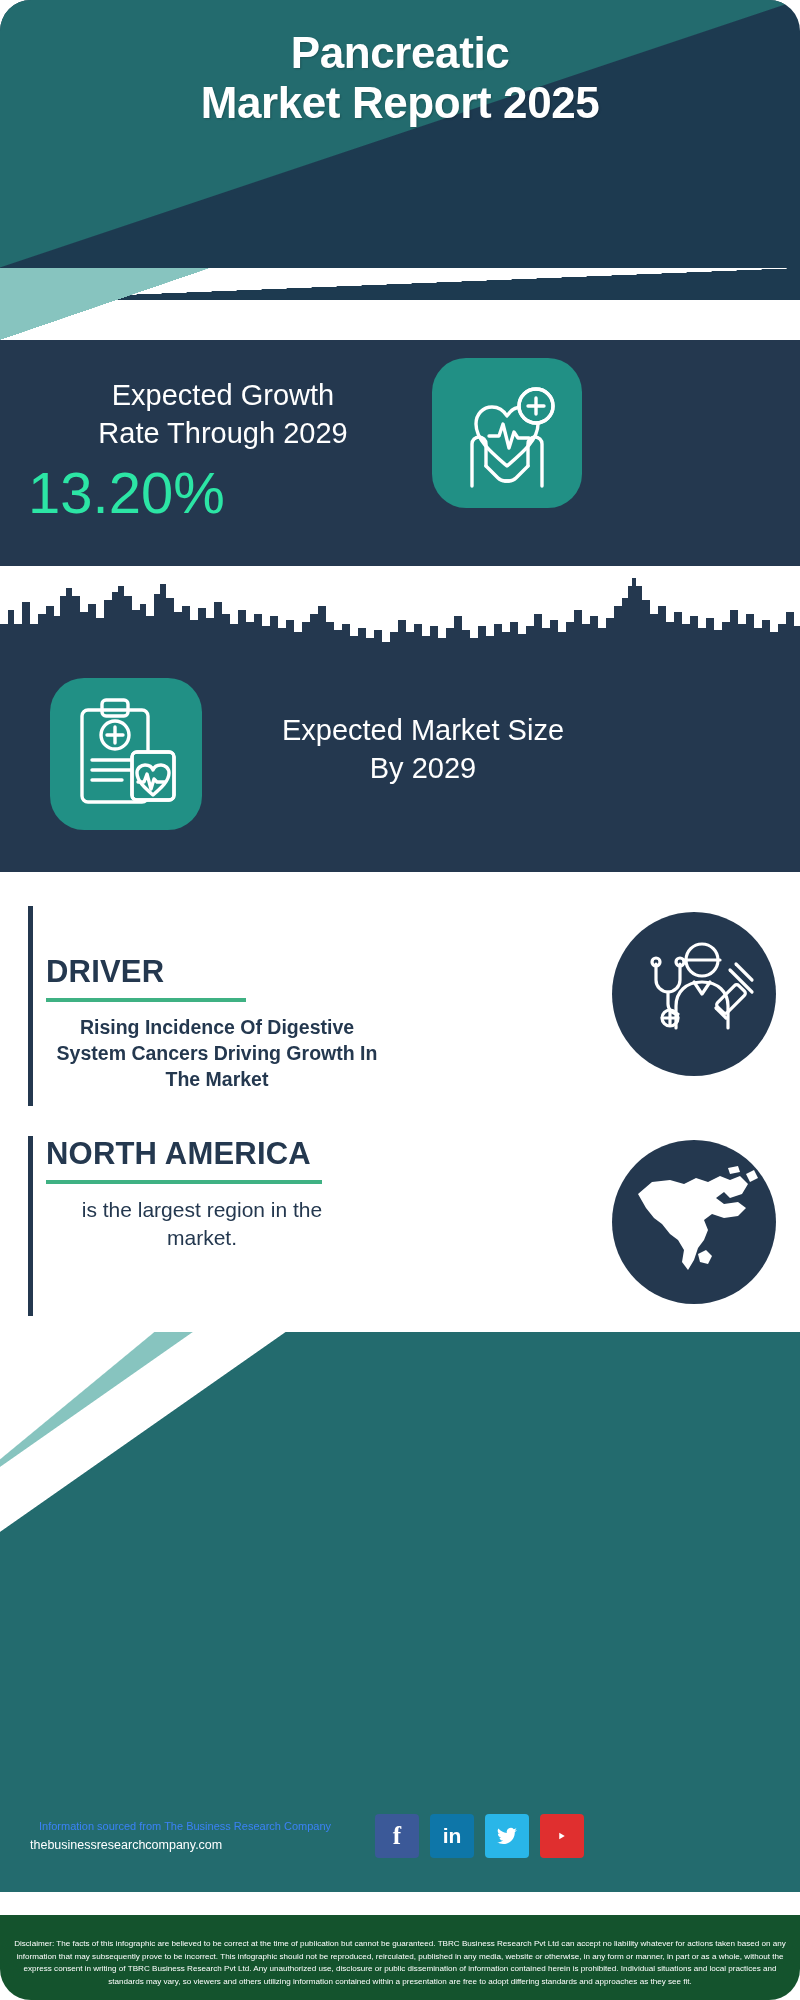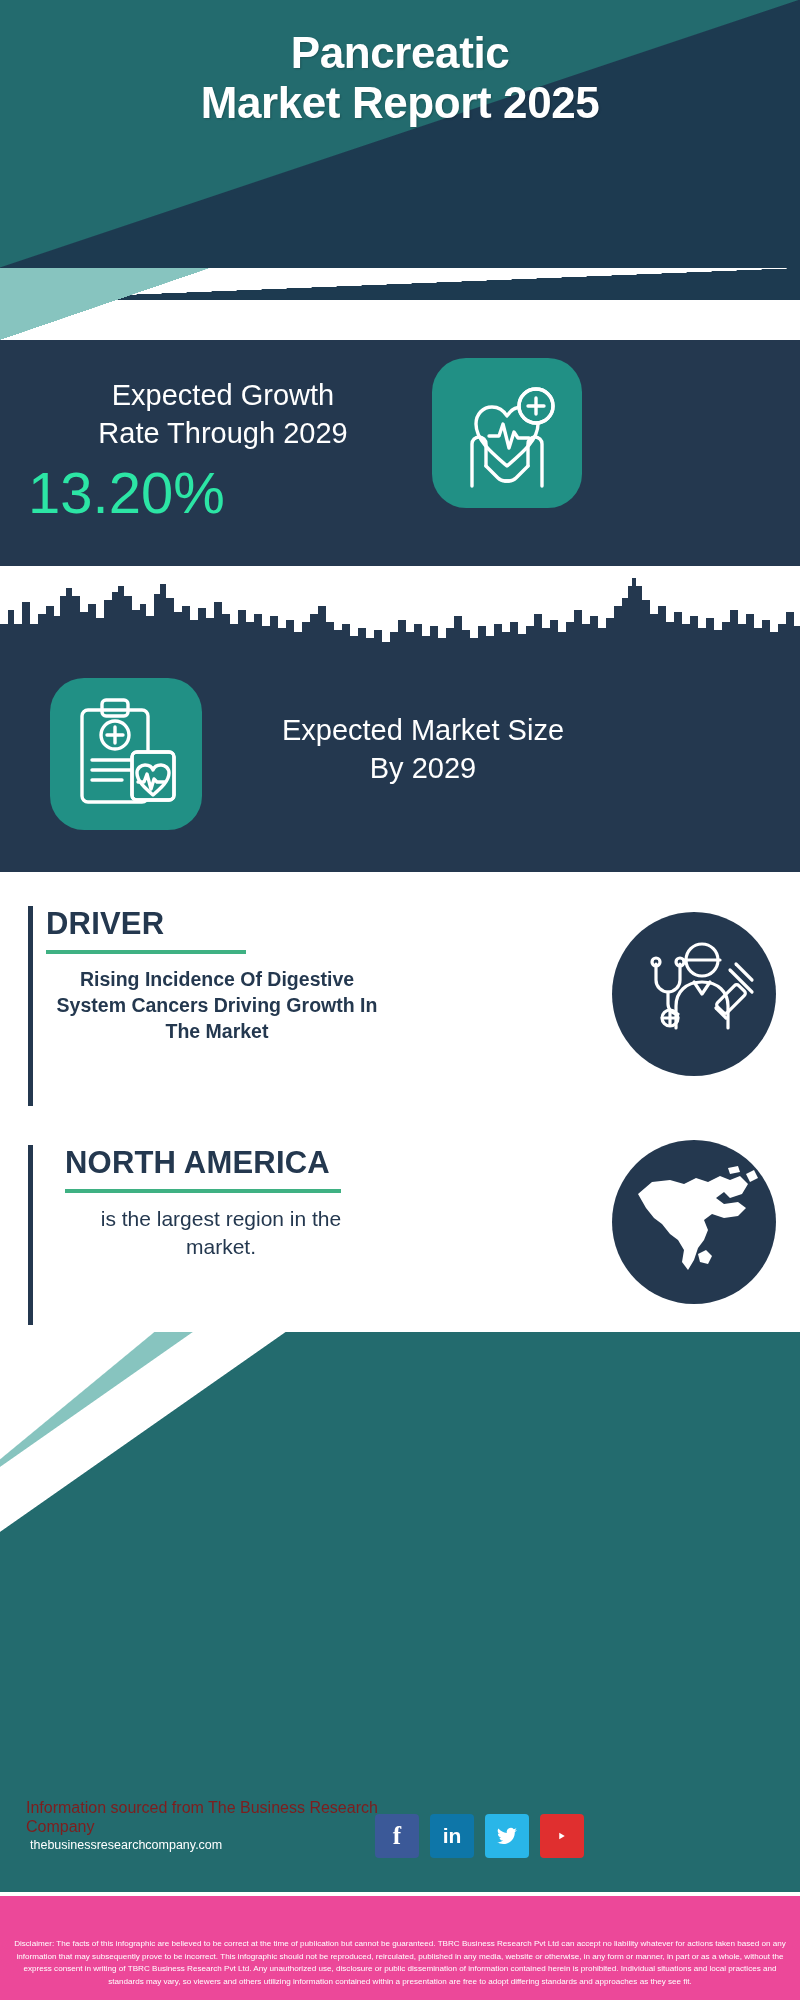--- a/index.html
+++ b/index.html
@@ -2,21 +2,21 @@
 <html><head>
 <meta charset="utf-8">
 <style>
   * { box-sizing: border-box; margin: 0; padding: 0; }
   html, body {
     width: 800px; height: 2000px;
     background: #ffffff;
     font-family: "Liberation Sans", sans-serif;
     overflow: hidden;
   }
-  .page { position: relative; width: 800px; height: 2000px; background:#fff; overflow:hidden; }
+  .page { position: relative; width: 800px; height: 2000px; background:#fff; overflow:hidden;border-radius:31px; }
 
   
   .header {
     position: absolute; left:0; top:0; width:800px; height:268px;
     background: #1d3a50; overflow:hidden;
   }
   .header .teal-diag {
     position:absolute; left:0; top:0; width:800px; height:268px;
     background: linear-gradient(to bottom right, #236b6e 0%, #236b6e 49.8%, rgba(0,0,0,0) 50%);
   }
@@ -110,27 +110,27 @@
   }
   .card-body {
     color:#24384f; margin-top:12px;text-align:center;
   }
   .round-icon {
     position:absolute; border-radius:50%; background:#24384f;
   }
 
   
   #driver-card { left:28px; top:34px; width:390px; height:200px; }
-  #driver-card .card-head { font-size:31px; line-height:36px; padding-left:18px; }
+  #driver-card .card-head { font-size:31px; line-height:36px; padding-left:18px;margin-top:48px; }
   #driver-card .card-rule { margin-left:18px; width:200px; }
   #driver-card .card-body { font-size:19.5px; line-height:26px; font-weight:bold; padding-left:18px; width:360px; }
   #driver-icon { left:612px; top:40px; width:164px; height:164px; }
 
   
-  #region-card { left:28px; top:273px; width:420px; height:180px;padding-left:19px; }
+  #region-card { left:28px; top:264px; width:420px; height:180px; }
   #region-card .card-head { font-size:31px; line-height:36px; padding-left:18px; }
   #region-card .card-rule { margin-left:18px; width:276px; }
   #region-card .card-body { font-size:21px; line-height:28px; font-weight:normal; padding-left:18px; width:330px; }
   #region-icon { left:612px; top:268px; width:164px; height:164px; }
 
   
   .footer {
     position:absolute; left:0; top:1332px; width:800px; height:668px;
     background:#ffffff; overflow:hidden;
   }
@@ -140,28 +140,28 @@
   }
   .footer-dark-wedge {
     position:absolute; left:0; top:0; width:800px; height:560px;
     background: linear-gradient(to bottom right, rgba(0,0,0,0) 0%, rgba(0,0,0,0) 17.8%, #236b6e 17.9%);
   }
   .footer-white-strip {
     position:absolute; left:0; top:0; width:800px; height:660px;
     background: linear-gradient(to bottom right, #ffffff 0%, #ffffff 9.6%, rgba(0,0,0,0) 9.7%);
   }
   .footer-band {
-    position:absolute; left:0; bottom:0; width:800px; height:104px; background:#ec4899;
+    position:absolute; left:0; bottom:0; width:800px; height:85px; background:#14532d;
   }
   .footer-rule {
     position:absolute; left:0; bottom:103px; width:800px; height:3px; background:#ffffff;
   }
   .source-line {
-    position:absolute; left:26px; bottom:164px; width:360px;
-    color:#7f1d1d; font-size:16px; line-height:19px;
+    position:absolute; left:39px; bottom:164px; width:360px;
+    color:#3b82f6; font-size:11px; line-height:19px;
   }
   .site-line {
     position:absolute; left:30px; bottom:145px; width:360px;
     color:#ffffff; font-size:12.5px; line-height:19px;
   }
   .socials { position:absolute; left:375px; bottom:142px; display:flex; gap:11px; }
   .soc {
     width:44px; height:44px; border-radius:4px;
     display:flex; align-items:center; justify-content:center;
     color:#fff; font-weight:bold; font-size:25px;

